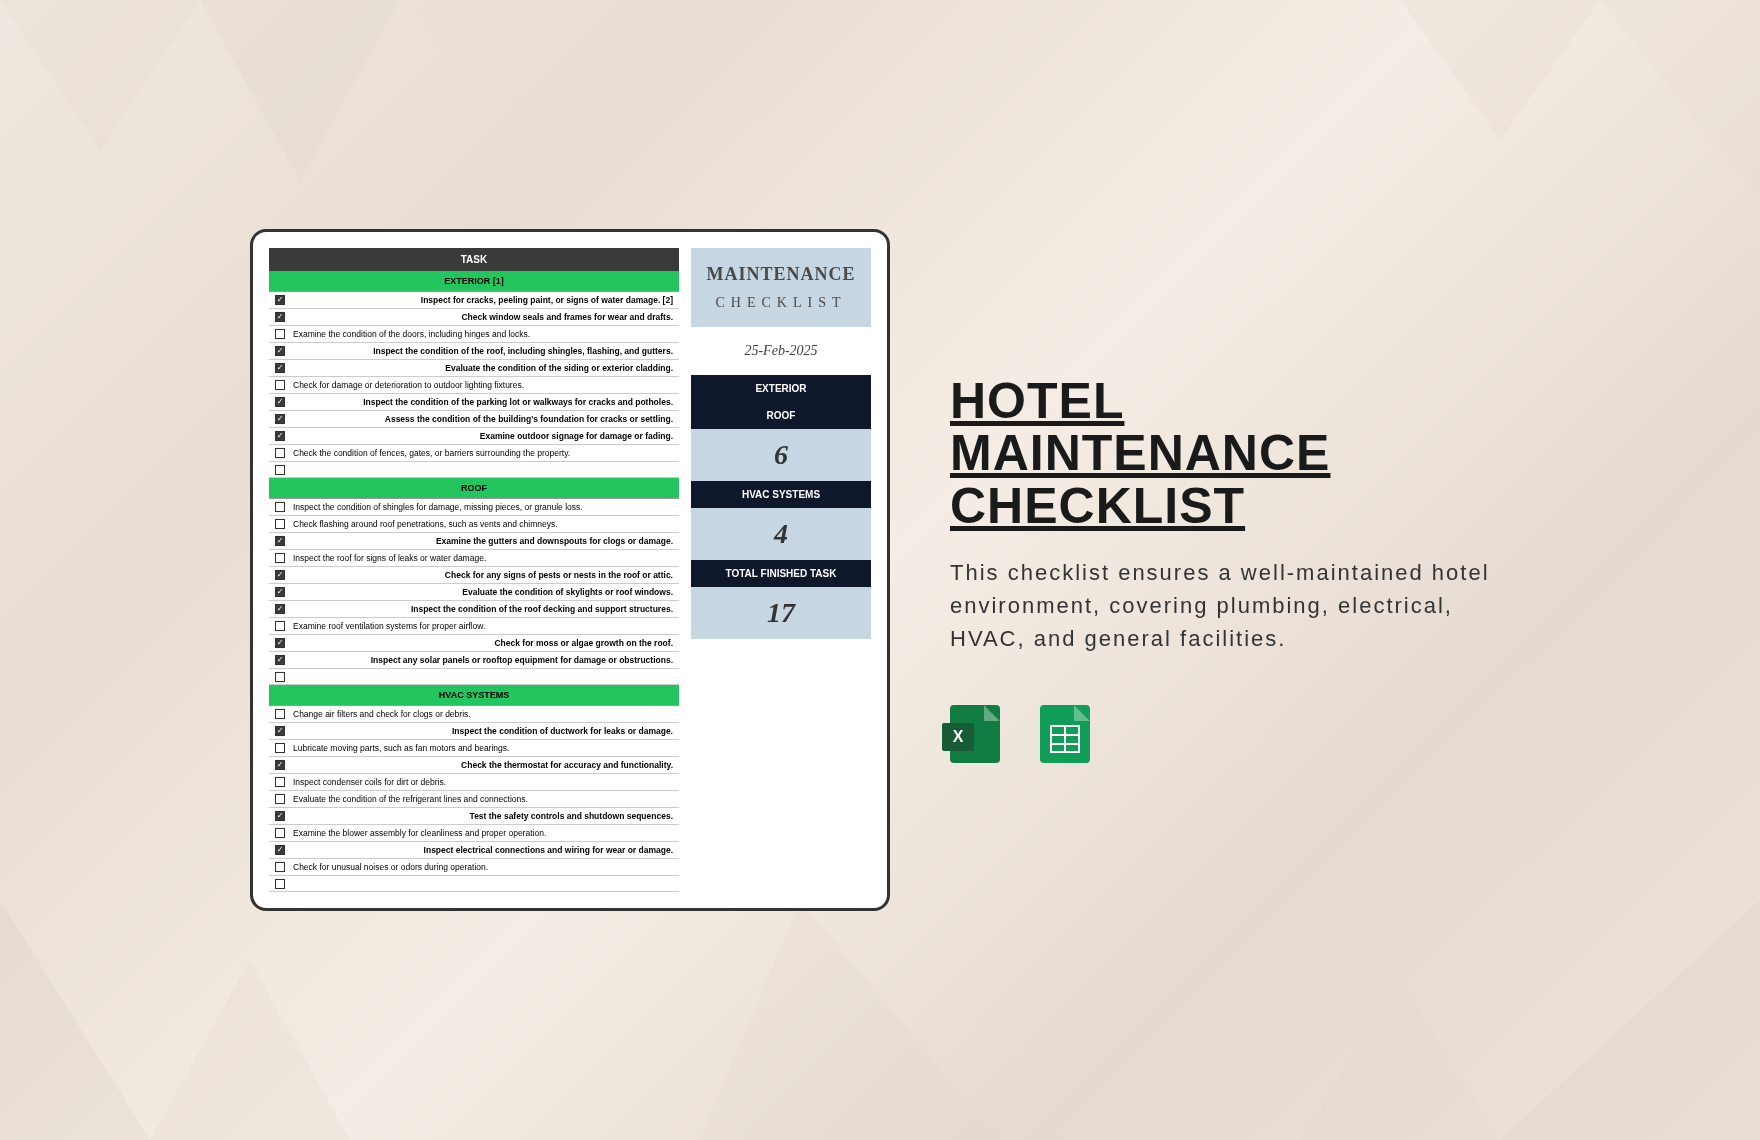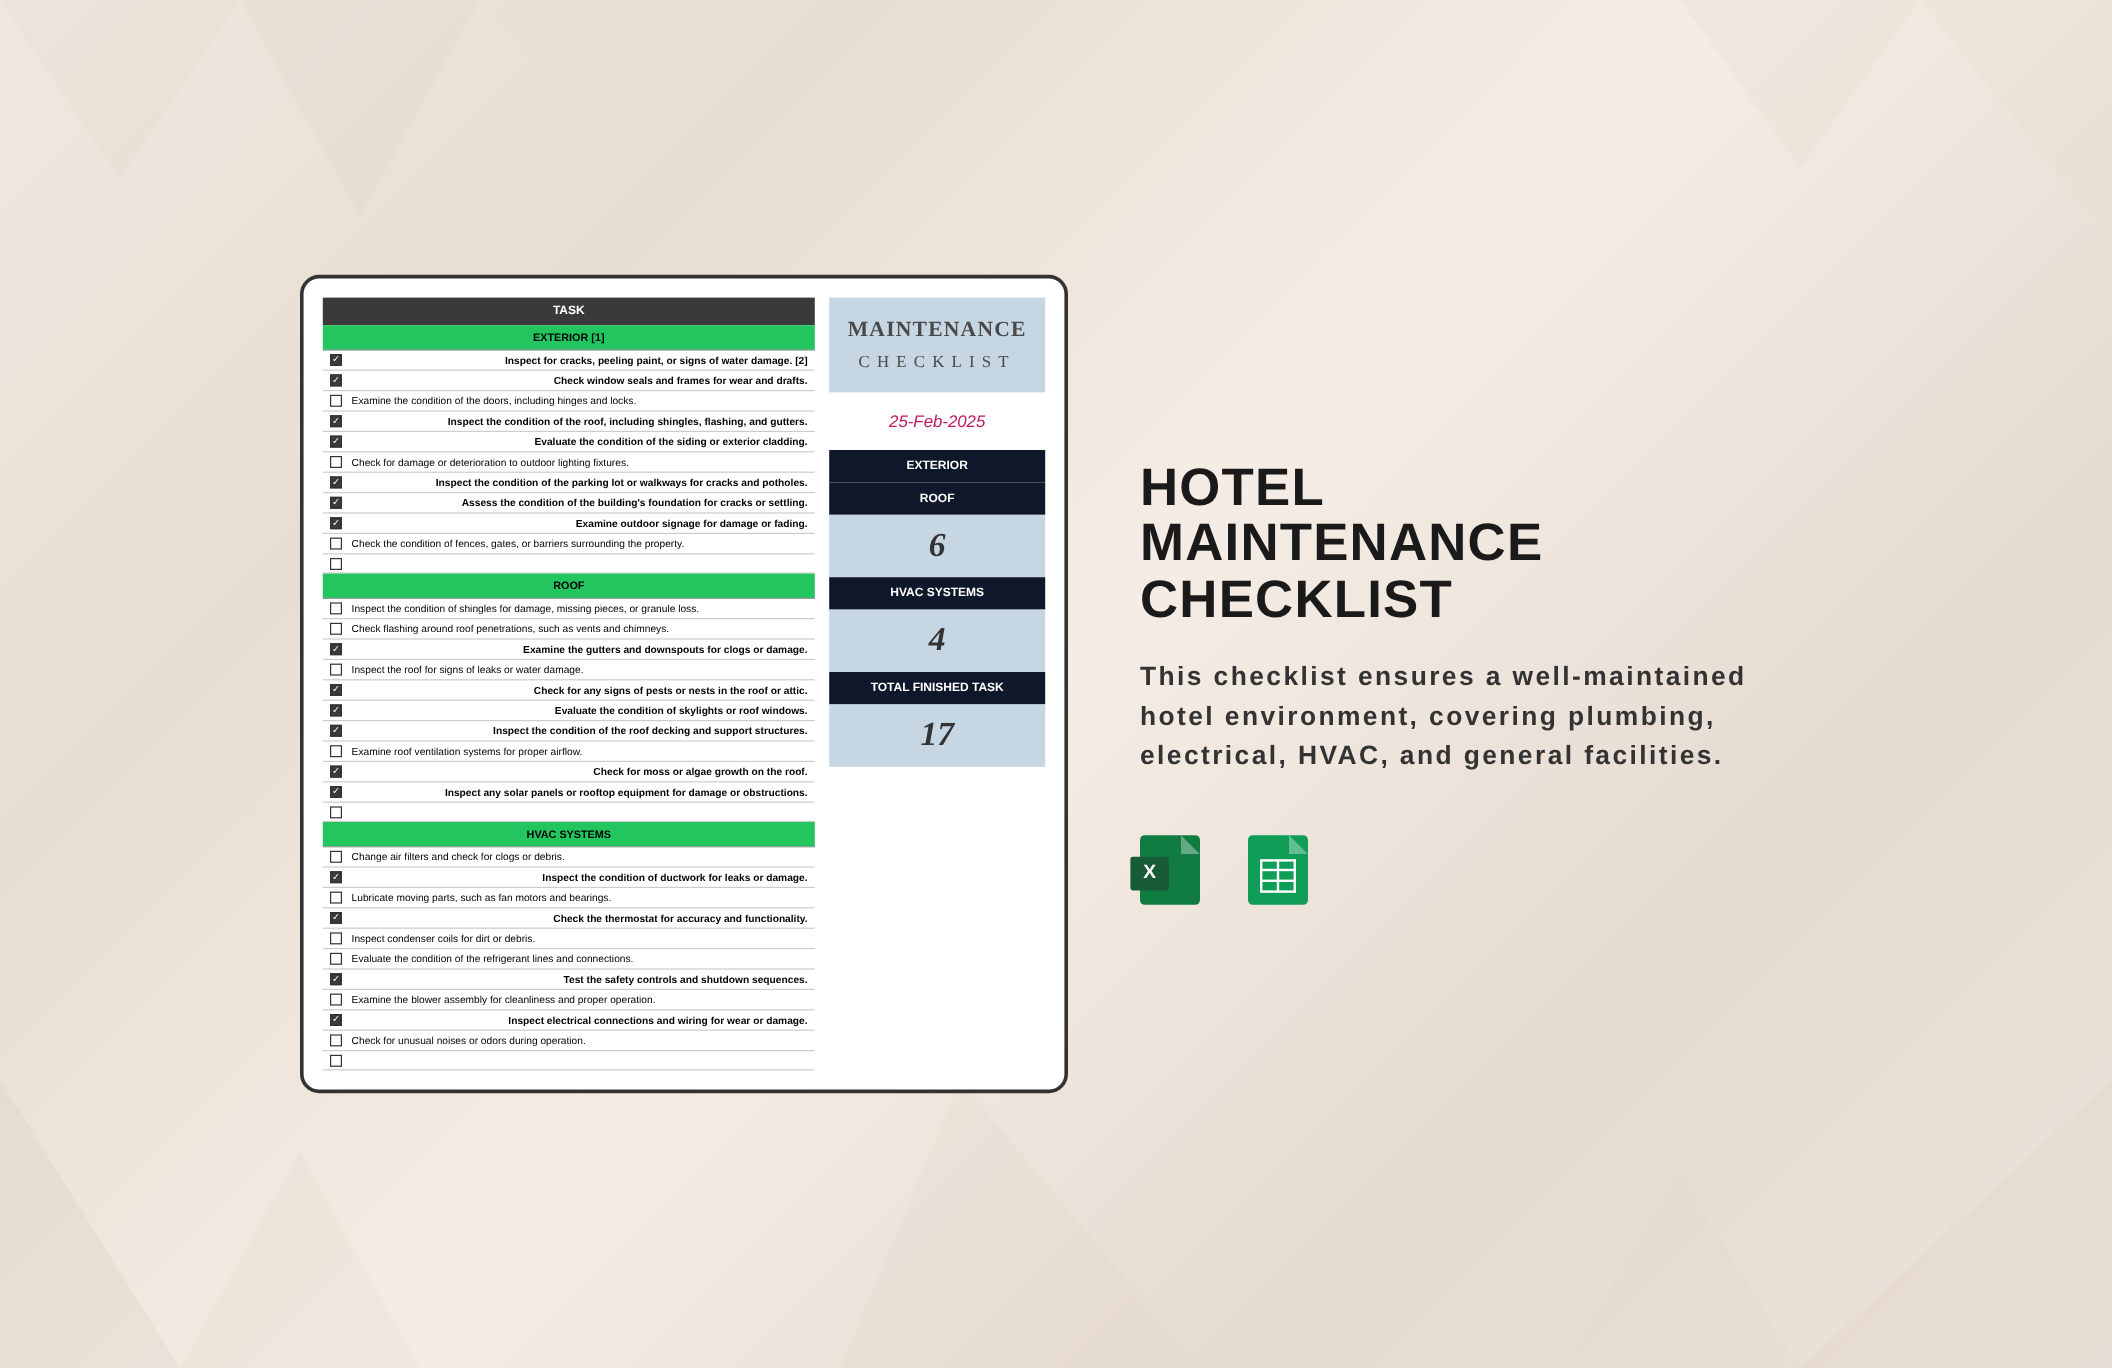--- a/index.html
+++ b/index.html
@@ -84,23 +84,23 @@
   text-align: center;
   padding: 16px 8px;
   font-family: Georgia, serif;
 }
 .maint-line1 { font-size: 18px; letter-spacing: 1px; color: #4a4a4a; font-weight: bold; }
 .maint-line2 { font-size: 14px; letter-spacing: 6px; color: #4a4a4a; margin-top: 10px; }
 .date-box {
   text-align: center;
   padding: 8px;
   font-style: italic;
-  font-family: Liberation Sans, sans-serif;
+  font-family: Liberation Serif, serif;
   font-size: 14px;
-  color: #be185d;
+  color: #404040;
 }
 .stat-label {
   background: #0f172a;
   color: #fff;
   text-align: center;
   padding: 8px;
   font-size: 10px;
   font-weight: bold;
 }
 .stat-value {
@@ -110,38 +110,39 @@
   font-family: Georgia, serif;
   font-style: italic;
   font-size: 28px;
   font-weight: bold;
   color: #333;
 }
 .right-panel {
   width: 560px;
 }
 .title {
-  font-size: 44px;
+  font-size: 50px;
   font-weight: 900;
   line-height: 1.05;
   color: #1a1a1a;
   letter-spacing: 1px;
+  text-decoration: underline;
 }
 .template-word {
   color: #8b3a2a;
   display: block;
   margin-top: 4px;
 }
 .description {
   margin-top: 24px;
   font-size: 22px;
   color: #333;
   line-height: 1.5;
   letter-spacing: 2px;
-  font-weight: 700;
+  font-weight: 400;
 }
 .icons {
   margin-top: 50px;
   display: flex;
   gap: 30px;
 }
 .app-icon {
   width: 60px;
   height: 60px;
   position: relative;

